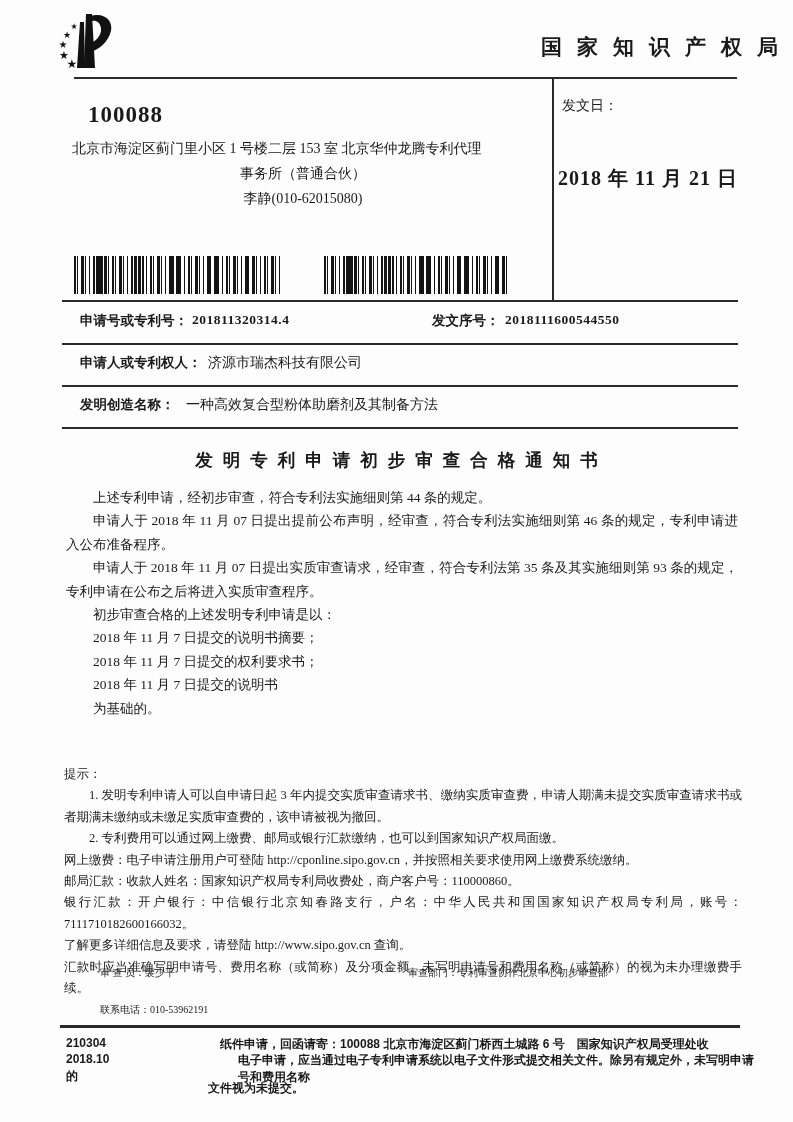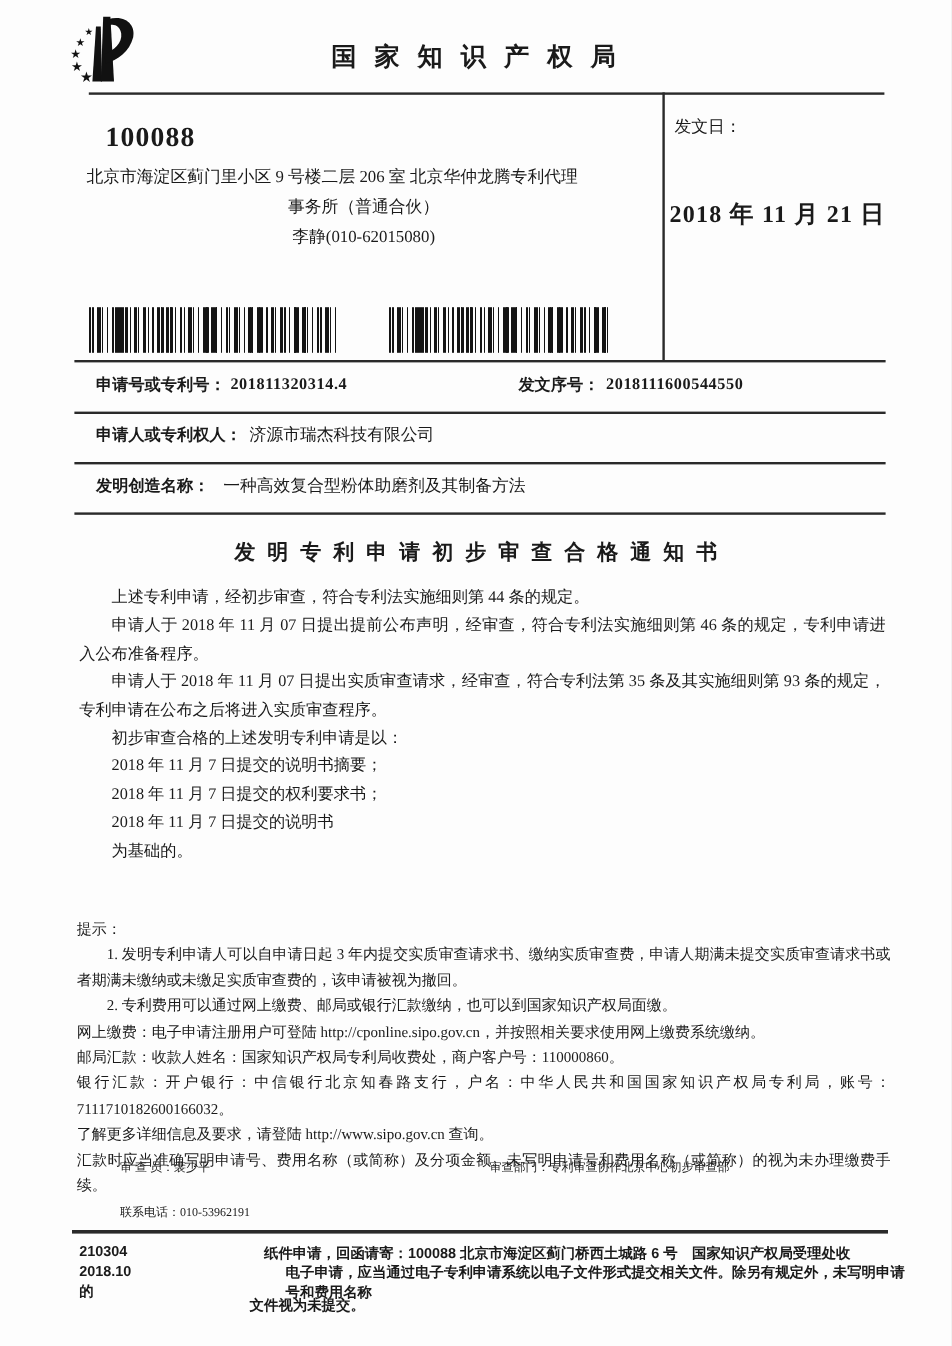--- a/index.html
+++ b/index.html
@@ -5,21 +5,21 @@
   html,body{margin:0;padding:0;background:#e8e8e8;}
   .page{
     position:relative; width:793px; height:1122px; background:#fdfdfd;
     font-family:"Liberation Serif","DejaVu Serif",serif; color:#1a1a1a;
     margin:0 auto; overflow:hidden;
   }
   .abs{position:absolute;}
   .rule{position:absolute; background:#2a2a2a;}
   .hei{font-family:"Liberation Sans","DejaVu Sans",sans-serif;}
   
-  .agency{top:33px; left:0; right:0; text-align:center; font-size:21px; font-weight:bold;
+  .agency{top:33px; left:0; right:0; text-align:right; font-size:21px; font-weight:bold;
           letter-spacing:15px; padding-left:11px;}
   
   .postcode{top:102px; left:88px; font-size:23px; font-weight:bold; letter-spacing:1px;}
   .addr-block{top:136px; left:72px; width:462px; font-size:14px; line-height:25px;}
   .addr-c{text-align:center;}
   
   .issue-label{top:97px; left:562px; font-size:14px;}
   .issue-date{top:165px; left:558px; font-size:20px; font-weight:600; letter-spacing:1px;}
   
   .barcode{position:absolute; top:256px; height:38px; background-color:#fdfdfd;
@@ -71,21 +71,21 @@
   <div class="rule" style="top:77px; left:74px; width:663px; height:2px;"></div>
   <div class="rule" style="top:77px; left:552px; width:2px; height:224px;"></div>
   <div class="rule" style="top:300px; left:62px; width:676px; height:2px;"></div>
   <div class="rule" style="top:343px; left:62px; width:676px; height:1.5px;"></div>
   <div class="rule" style="top:385px; left:62px; width:676px; height:1.5px;"></div>
   <div class="rule" style="top:427px; left:62px; width:676px; height:1.5px;"></div>
   <div class="rule" style="top:1025px; left:60px; width:680px; height:2.5px;"></div>
 
   <div class="abs postcode">100088</div>
   <div class="abs addr-block">
-    <div>北京市海淀区蓟门里小区 9 号楼二层 206 室  北京华仲龙腾专利代理</div>
+    <div>北京市海淀区蓟门里小区 1 号楼二层 153 室  北京华仲龙腾专利代理</div>
     <div class="addr-c">事务所（普通合伙）</div>
     <div class="addr-c">李静(010-62015080)</div>
   </div>
 
   <div class="abs issue-label">发文日：</div>
   <div class="abs issue-date">2018 年 11 月 21 日</div>
 
   <div class="barcode bc1"></div>
   <div class="barcode bc2"></div>
 

